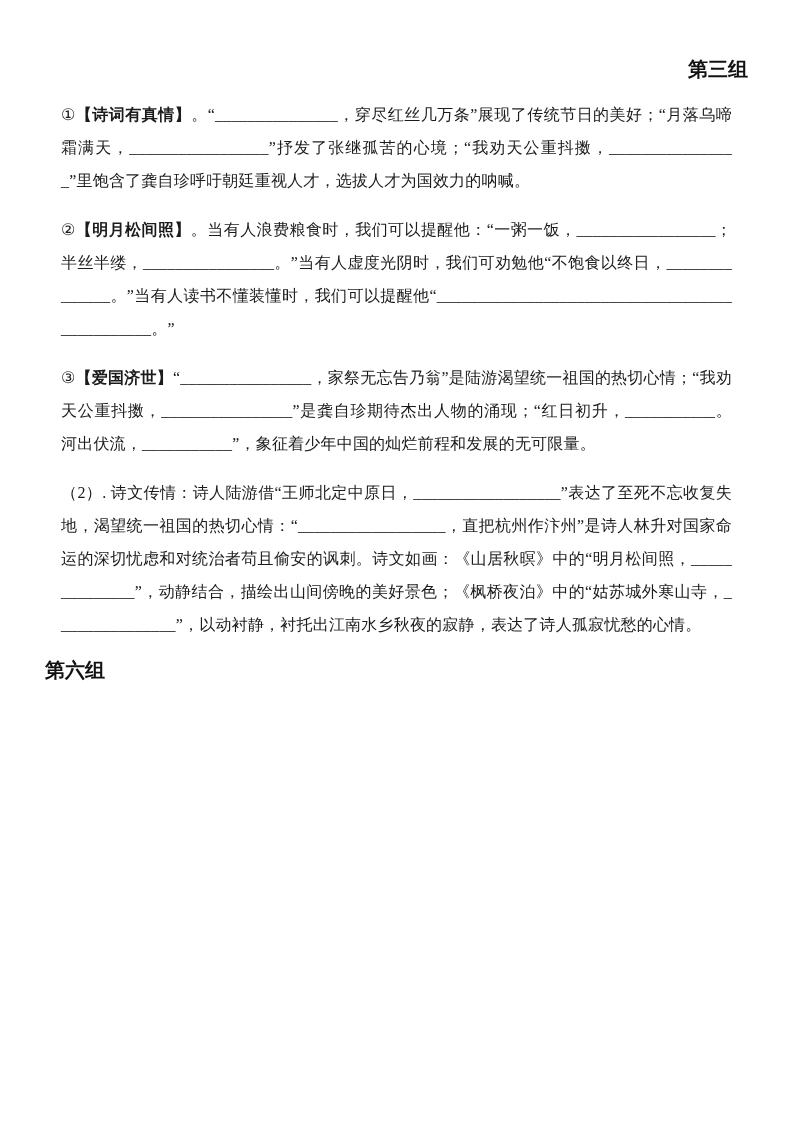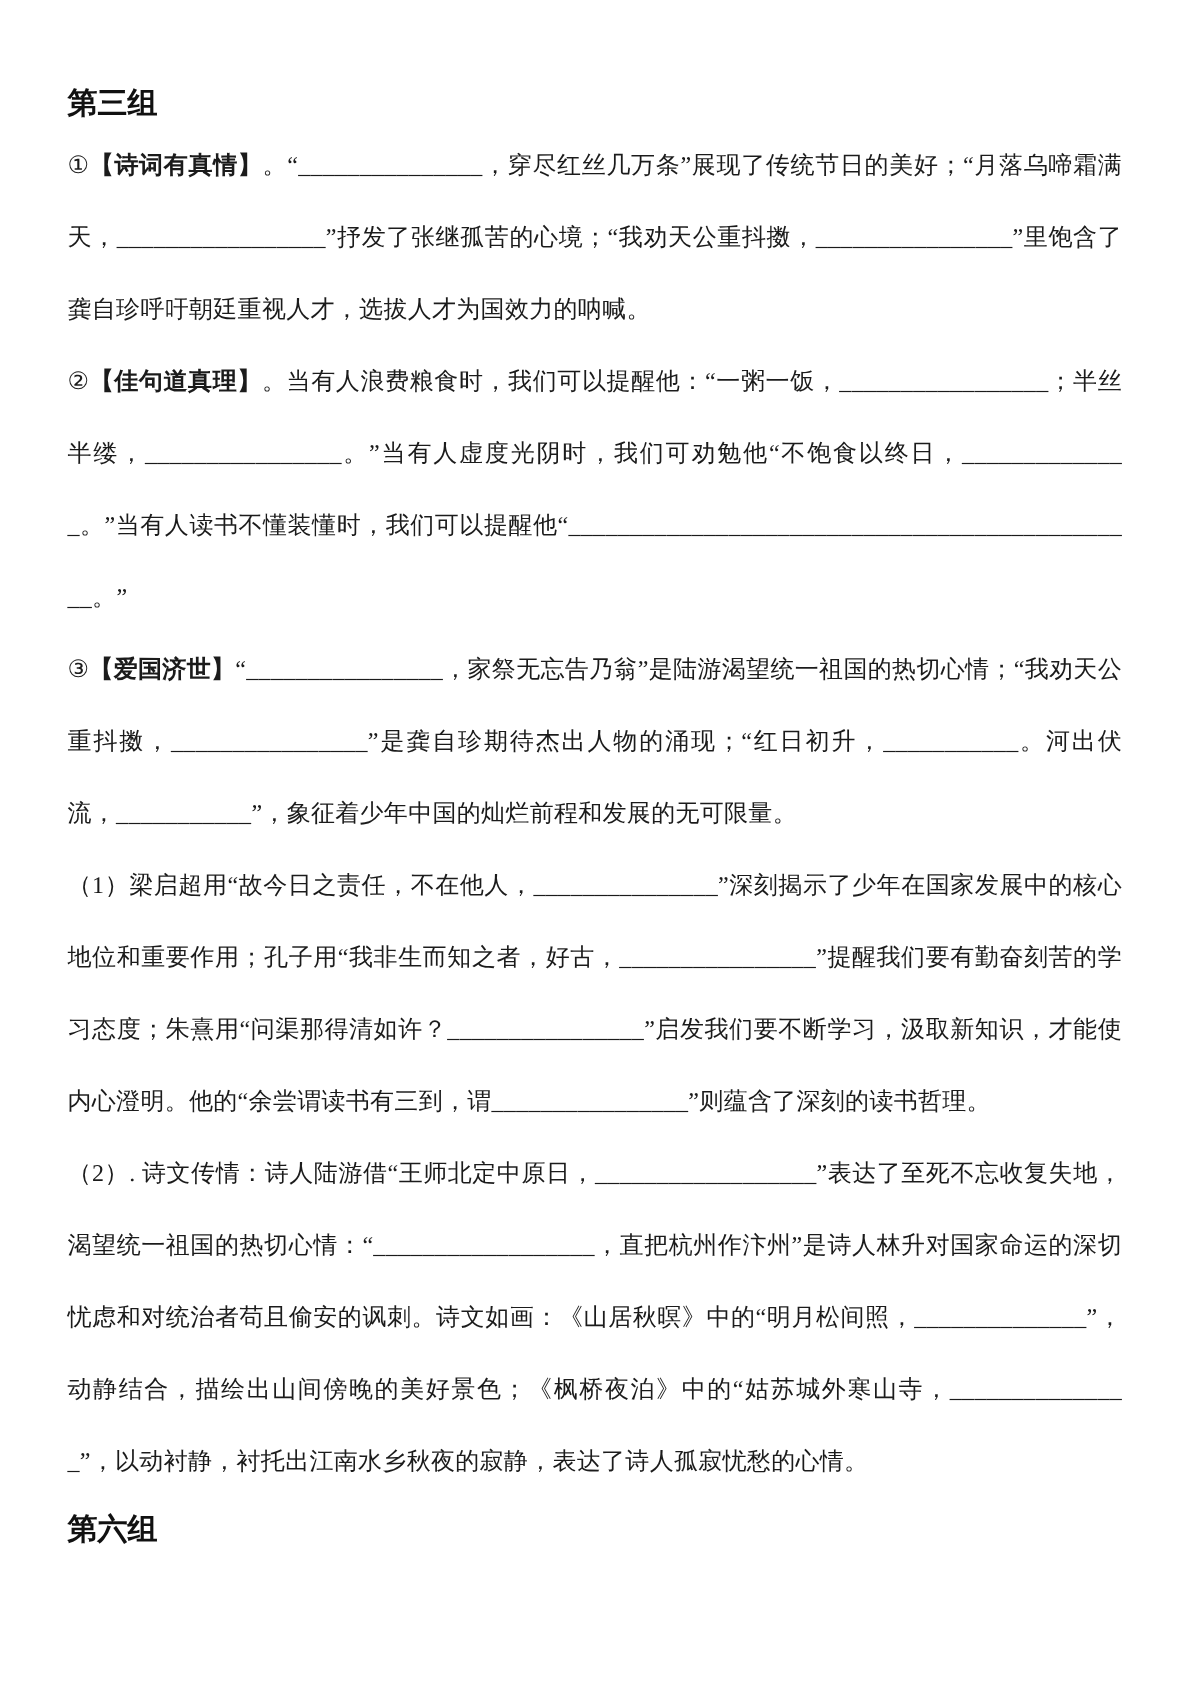--- a/index.html
+++ b/index.html
@@ -24,49 +24,49 @@
   }
   .group-heading {
     font-size: 20px;
     font-weight: 700;
     line-height: 26px;
     margin: 8px 0 5px 0;
     color: #111111;
   }
   .group:first-child .group-heading {
     margin-top: 0;
+    text-align: right;
   }
   .para {
-    margin: 0;
-    line-height: 48px;
+    margin: 16px;
+    line-height: 33px;
     text-align: justify;
     word-break: break-all;
     letter-spacing: 0.2px;
   }
   .item-label {
     font-weight: 700;
   }
 </style>
 </head>
 <body>
 
 <div class="page">
 
   <section class="group">
     <h2 class="group-heading">第三组</h2>
     <p class="para"><span>①</span><span class="item-label">【诗词有真情】</span><span>。“_______________，穿尽红丝几万条”展现了传统节日的美好；“月落乌啼霜满天，_________________”抒发了张继孤苦的心境；“我劝天公重抖擞，________________”里饱含了龚自珍呼吁朝廷重视人才，选拔人才为国效力的呐喊。</span></p>
-    <p class="para"><span>②</span><span class="item-label">【佳句道真理】</span><span>。当有人浪费粮食时，我们可以提醒他：“一粥一饭，_________________；半丝半缕，________________。”当有人虚度光阴时，我们可劝勉他“不饱食以终日，______________。”当有人读书不懂装懂时，我们可以提醒他“_______________________________________________。”</span></p>
+    <p class="para"><span>②</span><span class="item-label">【明月松间照】</span><span>。当有人浪费粮食时，我们可以提醒他：“一粥一饭，_________________；半丝半缕，________________。”当有人虚度光阴时，我们可劝勉他“不饱食以终日，______________。”当有人读书不懂装懂时，我们可以提醒他“_______________________________________________。”</span></p>
   </section>
 
   <section class="group">
     <p class="para"><span>③</span><span class="item-label">【爱国济世】</span><span>“________________，家祭无忘告乃翁”是陆游渴望统一祖国的热切心情；“我劝天公重抖擞，________________”是龚自珍期待杰出人物的涌现；“红日初升，___________。河出伏流，___________”，象征着少年中国的灿烂前程和发展的无可限量。</span></p>
   </section>
 
   <section class="group">
-    <p class="para"><span>（1）梁启超用“故今日之责任，不在他人，_______________”深刻揭示了少年在国家发展中的核心地位和重要作用；孔子用“我非生而知之者，好古，________________”提醒我们要有勤奋刻苦的学习态度；朱熹用“问渠那得清如许？________________”启发我们要不断学习，汲取新知识，才能使内心澄明。他的“余尝谓读书有三到，谓________________”则蕴含了深刻的读书哲理。</span></p>
     <p class="para"><span>（2）. 诗文传情：诗人陆游借“王师北定中原日，__________________”表达了至死不忘收复失地，渴望统一祖国的热切心情：“__________________，直把杭州作汴州”是诗人林升对国家命运的深切忧虑和对统治者苟且偷安的讽刺。诗文如画：《山居秋暝》中的“明月松间照，______________”，动静结合，描绘出山间傍晚的美好景色；《枫桥夜泊》中的“姑苏城外寒山寺，_______________”，以动衬静，衬托出江南水乡秋夜的寂静，表达了诗人孤寂忧愁的心情。</span></p>
   </section>
 
   <section class="group">
     <h2 class="group-heading">第六组</h2>
   </section>
 
 </div>
 
 </body></html>

